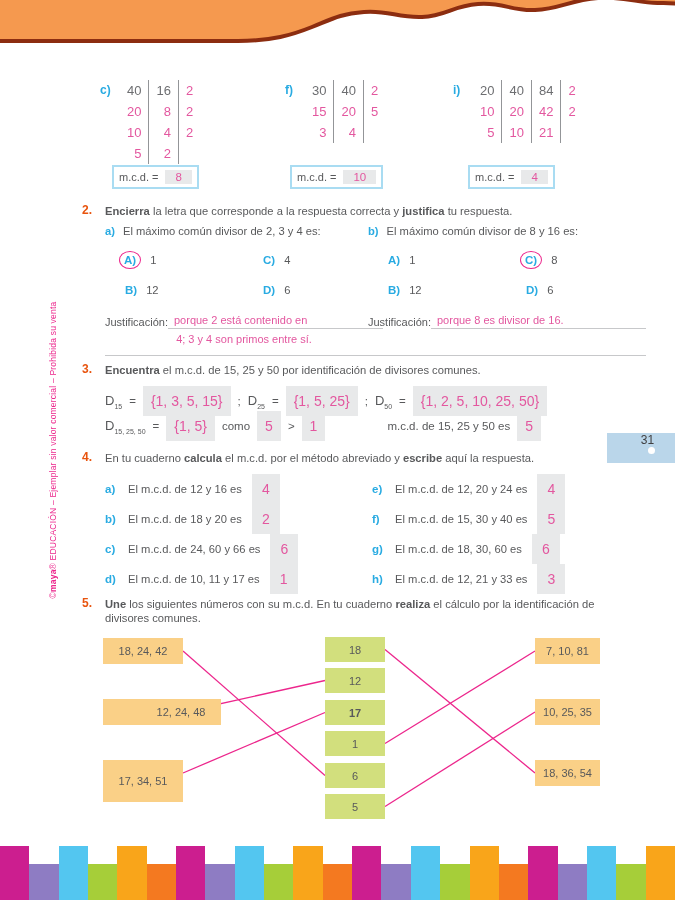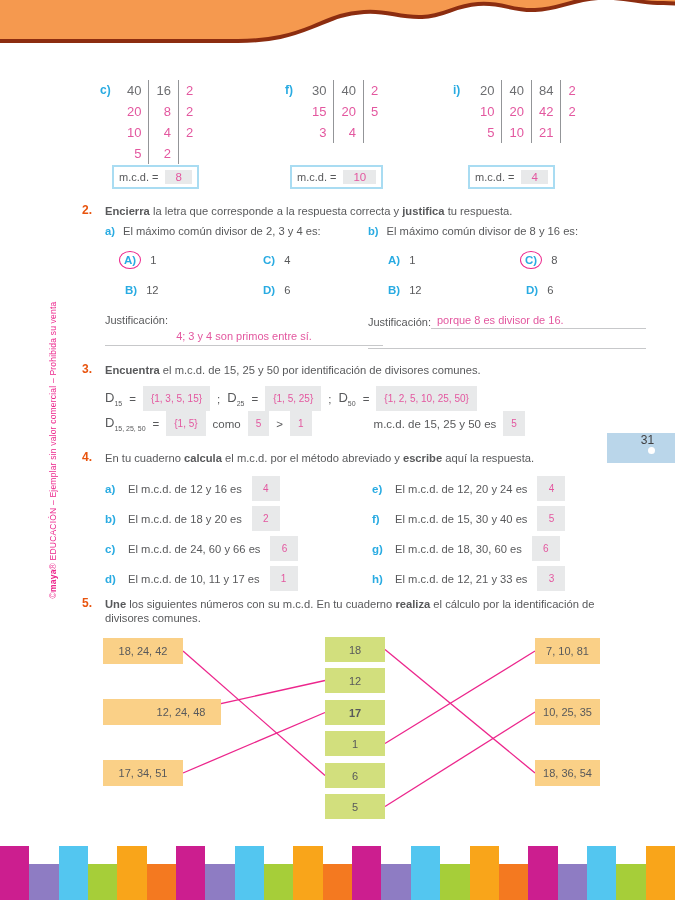--- a/index.html
+++ b/index.html
@@ -34,27 +34,27 @@
   .q-label{font-weight:700;color:var(--blue);}
   .q-options{display:grid;grid-template-columns:138px 1fr;row-gap:8px;margin:12px 0 0 20px;}
   .opt{display:flex;align-items:center;gap:9px;height:22px;font-size:11.2px;}
   .opt-letter{font-weight:700;color:var(--blue);font-size:11.5px;}
   .opt-letter.circled{border:1.5px solid var(--pink);border-radius:50%;padding:2px 4px;margin-left:-6px;}
   .q-just{margin-top:13px;font-size:11px;}
   .question:nth-of-type(3) .q-just{margin-left:20px;}
   .jrow1{display:flex;align-items:center;}
   .j-label{color:var(--text);white-space:nowrap;}
   .jline{flex:1;border-bottom:1px solid #C7C8CA;color:var(--answer-pink);padding:0 4px 1px 6px;min-height:13px;}
-  .jrow2{border-bottom:1px solid #C7C8CA;color:var(--answer-pink);text-align:center;padding-bottom:2px;
+  .jrow2{border-bottom:1px solid #C7C8CA;color:var(--answer-pink);text-align:center;padding-bottom:9px;
     margin-top:4px;min-height:13px;}
   
   #ex3{position:absolute;left:82px;top:362px;width:560px;height:80px;}
   .tok-line{position:absolute;left:23px;display:flex;align-items:center;gap:7px;font-size:11.5px;}
   #ex3-line1{top:24px;} #ex3-line2{top:49px;}
-  .chip{background:var(--chip-bg);color:var(--answer-pink);padding:7px 8px;font-size:10px;white-space:nowrap;}
+  .chip{background:var(--chip-bg);color:var(--answer-pink);padding:7px 8px;font-size:14px;white-space:nowrap;}
   .dsub{font-size:13px;color:var(--text);}
   .dsub sub{font-size:7px;}
   .tok-gap{width:48px;}
   
   #page-badge{position:absolute;left:607px;top:433px;width:68px;height:30px;background:var(--badge-bg);
     display:flex;align-items:center;padding-left:13px;box-sizing:border-box;flex-direction:column;}
   #badge-num{font-size:12px;color:#414042;}
   .badge-dot{width:7px;height:7px;border-radius:50%;background:#fff;margin-left:8px;flex:none;}
   .badge-dots{flex:1;border-bottom:2px dotted #fff;margin:0 4px 0 2px;}
   
@@ -192,20 +192,21 @@
             <span>12</span>
           </div>
           <div class="opt">
             <span class="opt-letter">D)</span>
             <span>6</span>
           </div>
         </div>
         <div class="q-just">
           <div class="jrow1">
             <span class="j-label">Justificación:</span>
+            <span class="jline">porque 2 está contenido en</span>
           </div>
           <div class="jrow2">4; 3 y 4 son primos entre sí.</div>
         </div>
       </div>
       <div class="question" style="left: 286px;">
         <div class="q-head">
           <span class="q-label">b)</span>
           <span>El máximo común divisor de 8 y 16 es:</span>
         </div>
         <div class="q-options">
@@ -328,21 +329,21 @@
         <svg viewBox="0 0 497 182">
           <line x1="80" y1="14" x2="222" y2="138.5" stroke="#EC268C" stroke-width="1.3"></line>
           <line x1="80" y1="75" x2="222" y2="43.5" stroke="#EC268C" stroke-width="1.3"></line>
           <line x1="80" y1="136" x2="222" y2="75.5" stroke="#EC268C" stroke-width="1.3"></line>
           <line x1="282" y1="12.5" x2="432" y2="136" stroke="#EC268C" stroke-width="1.3"></line>
           <line x1="282" y1="106.5" x2="432" y2="14" stroke="#EC268C" stroke-width="1.3"></line>
           <line x1="282" y1="169.5" x2="432" y2="75" stroke="#EC268C" stroke-width="1.3"></line>
         </svg>
         <div class="mbox tan" style="left: 0px; top: 1px; width: 80px; height: 26px;">18, 24, 42</div>
         <div class="mbox tan" style="left: 0px; top: 62px; width: 80px; height: 26px; padding-left: 38px;">12, 24, 48</div>
-        <div class="mbox tan" style="left: 0px; top: 123px; width: 80px; height: 26px; text-align: center;">17, 34, 51</div>
+        <div class="mbox tan" style="left: 0px; top: 123px; width: 80px; height: 42px; text-align: center;">17, 34, 51</div>
         <div class="mbox lime" style="left: 222px; top: 0px; width: 60px; height: 25px;">18</div>
         <div class="mbox lime" style="left: 222px; top: 31px; width: 60px; height: 25px;">12</div>
         <div class="mbox lime" style="left: 222px; top: 63px; width: 60px; height: 25px; font-weight: bold;">17</div>
         <div class="mbox lime" style="left: 222px; top: 94px; width: 60px; height: 25px;">1</div>
         <div class="mbox lime" style="left: 222px; top: 126px; width: 60px; height: 25px;">6</div>
         <div class="mbox lime" style="left: 222px; top: 157px; width: 60px; height: 25px;">5</div>
         <div class="mbox tan" style="left: 432px; top: 1px; width: 65px; height: 26px;">7, 10, 81</div>
         <div class="mbox tan" style="left: 432px; top: 62px; width: 65px; height: 26px;">10, 25, 35</div>
         <div class="mbox tan" style="left: 432px; top: 123px; width: 65px; height: 26px;">18, 36, 54</div>
       </div>

